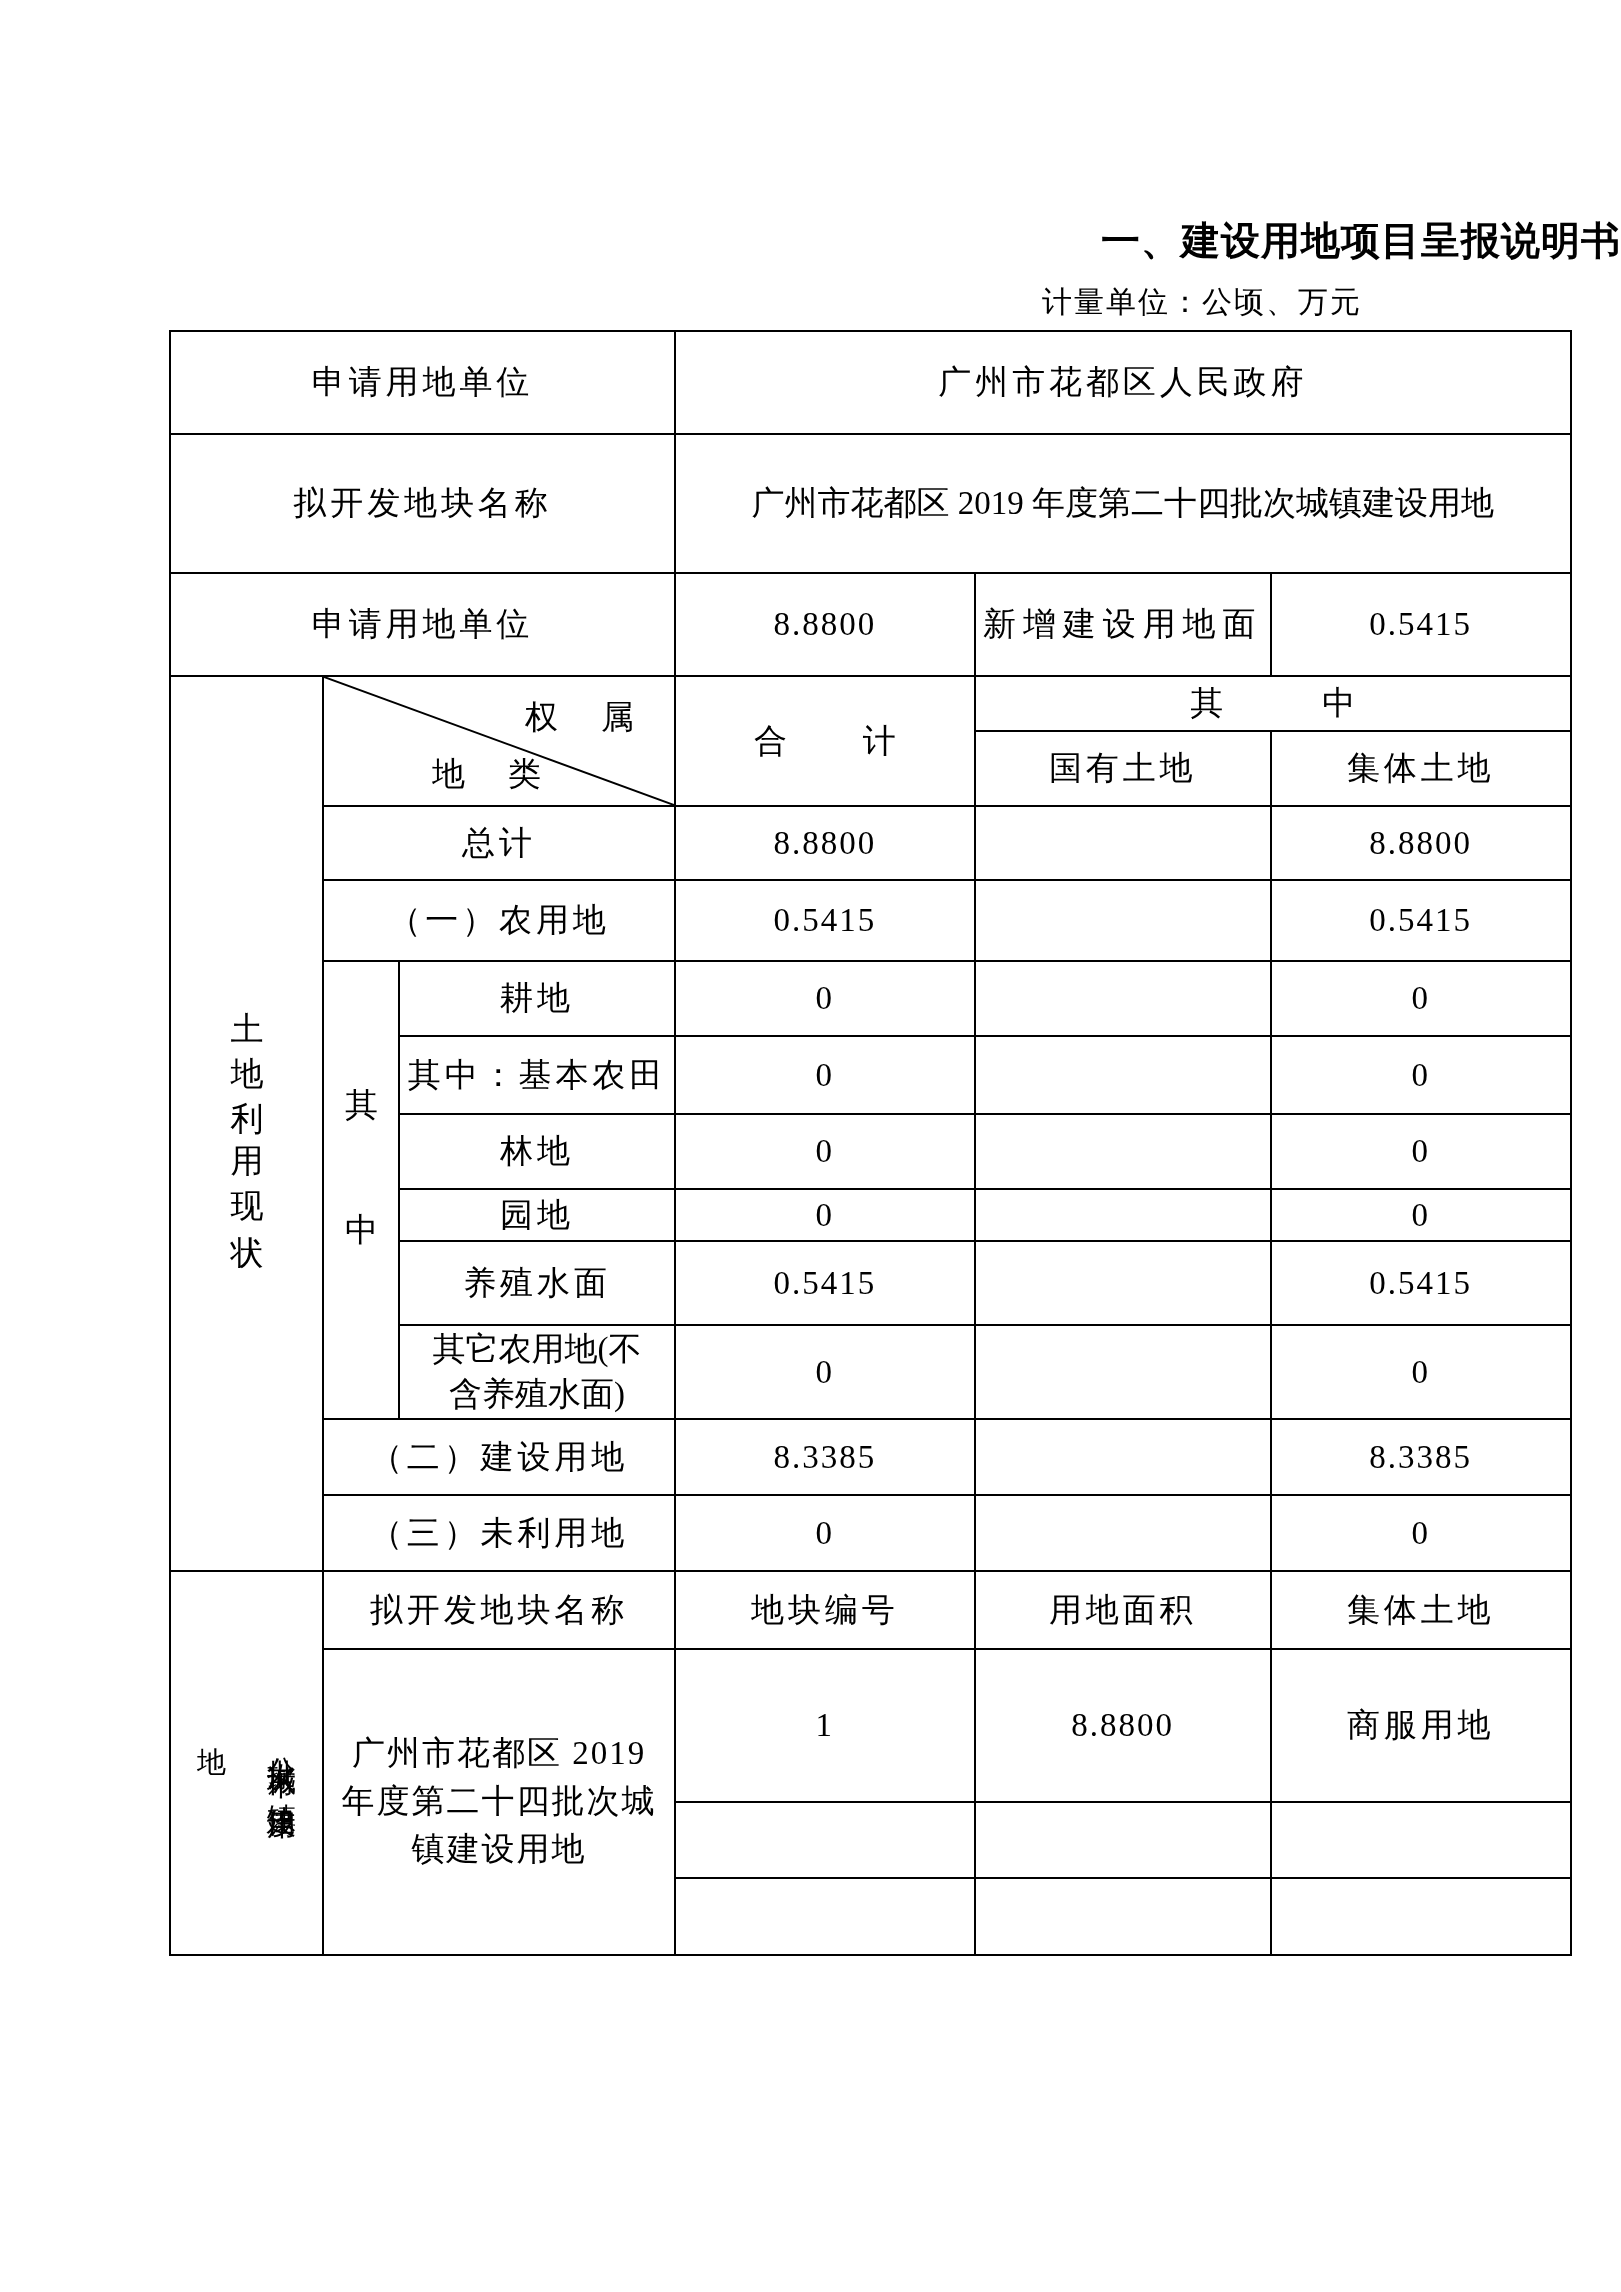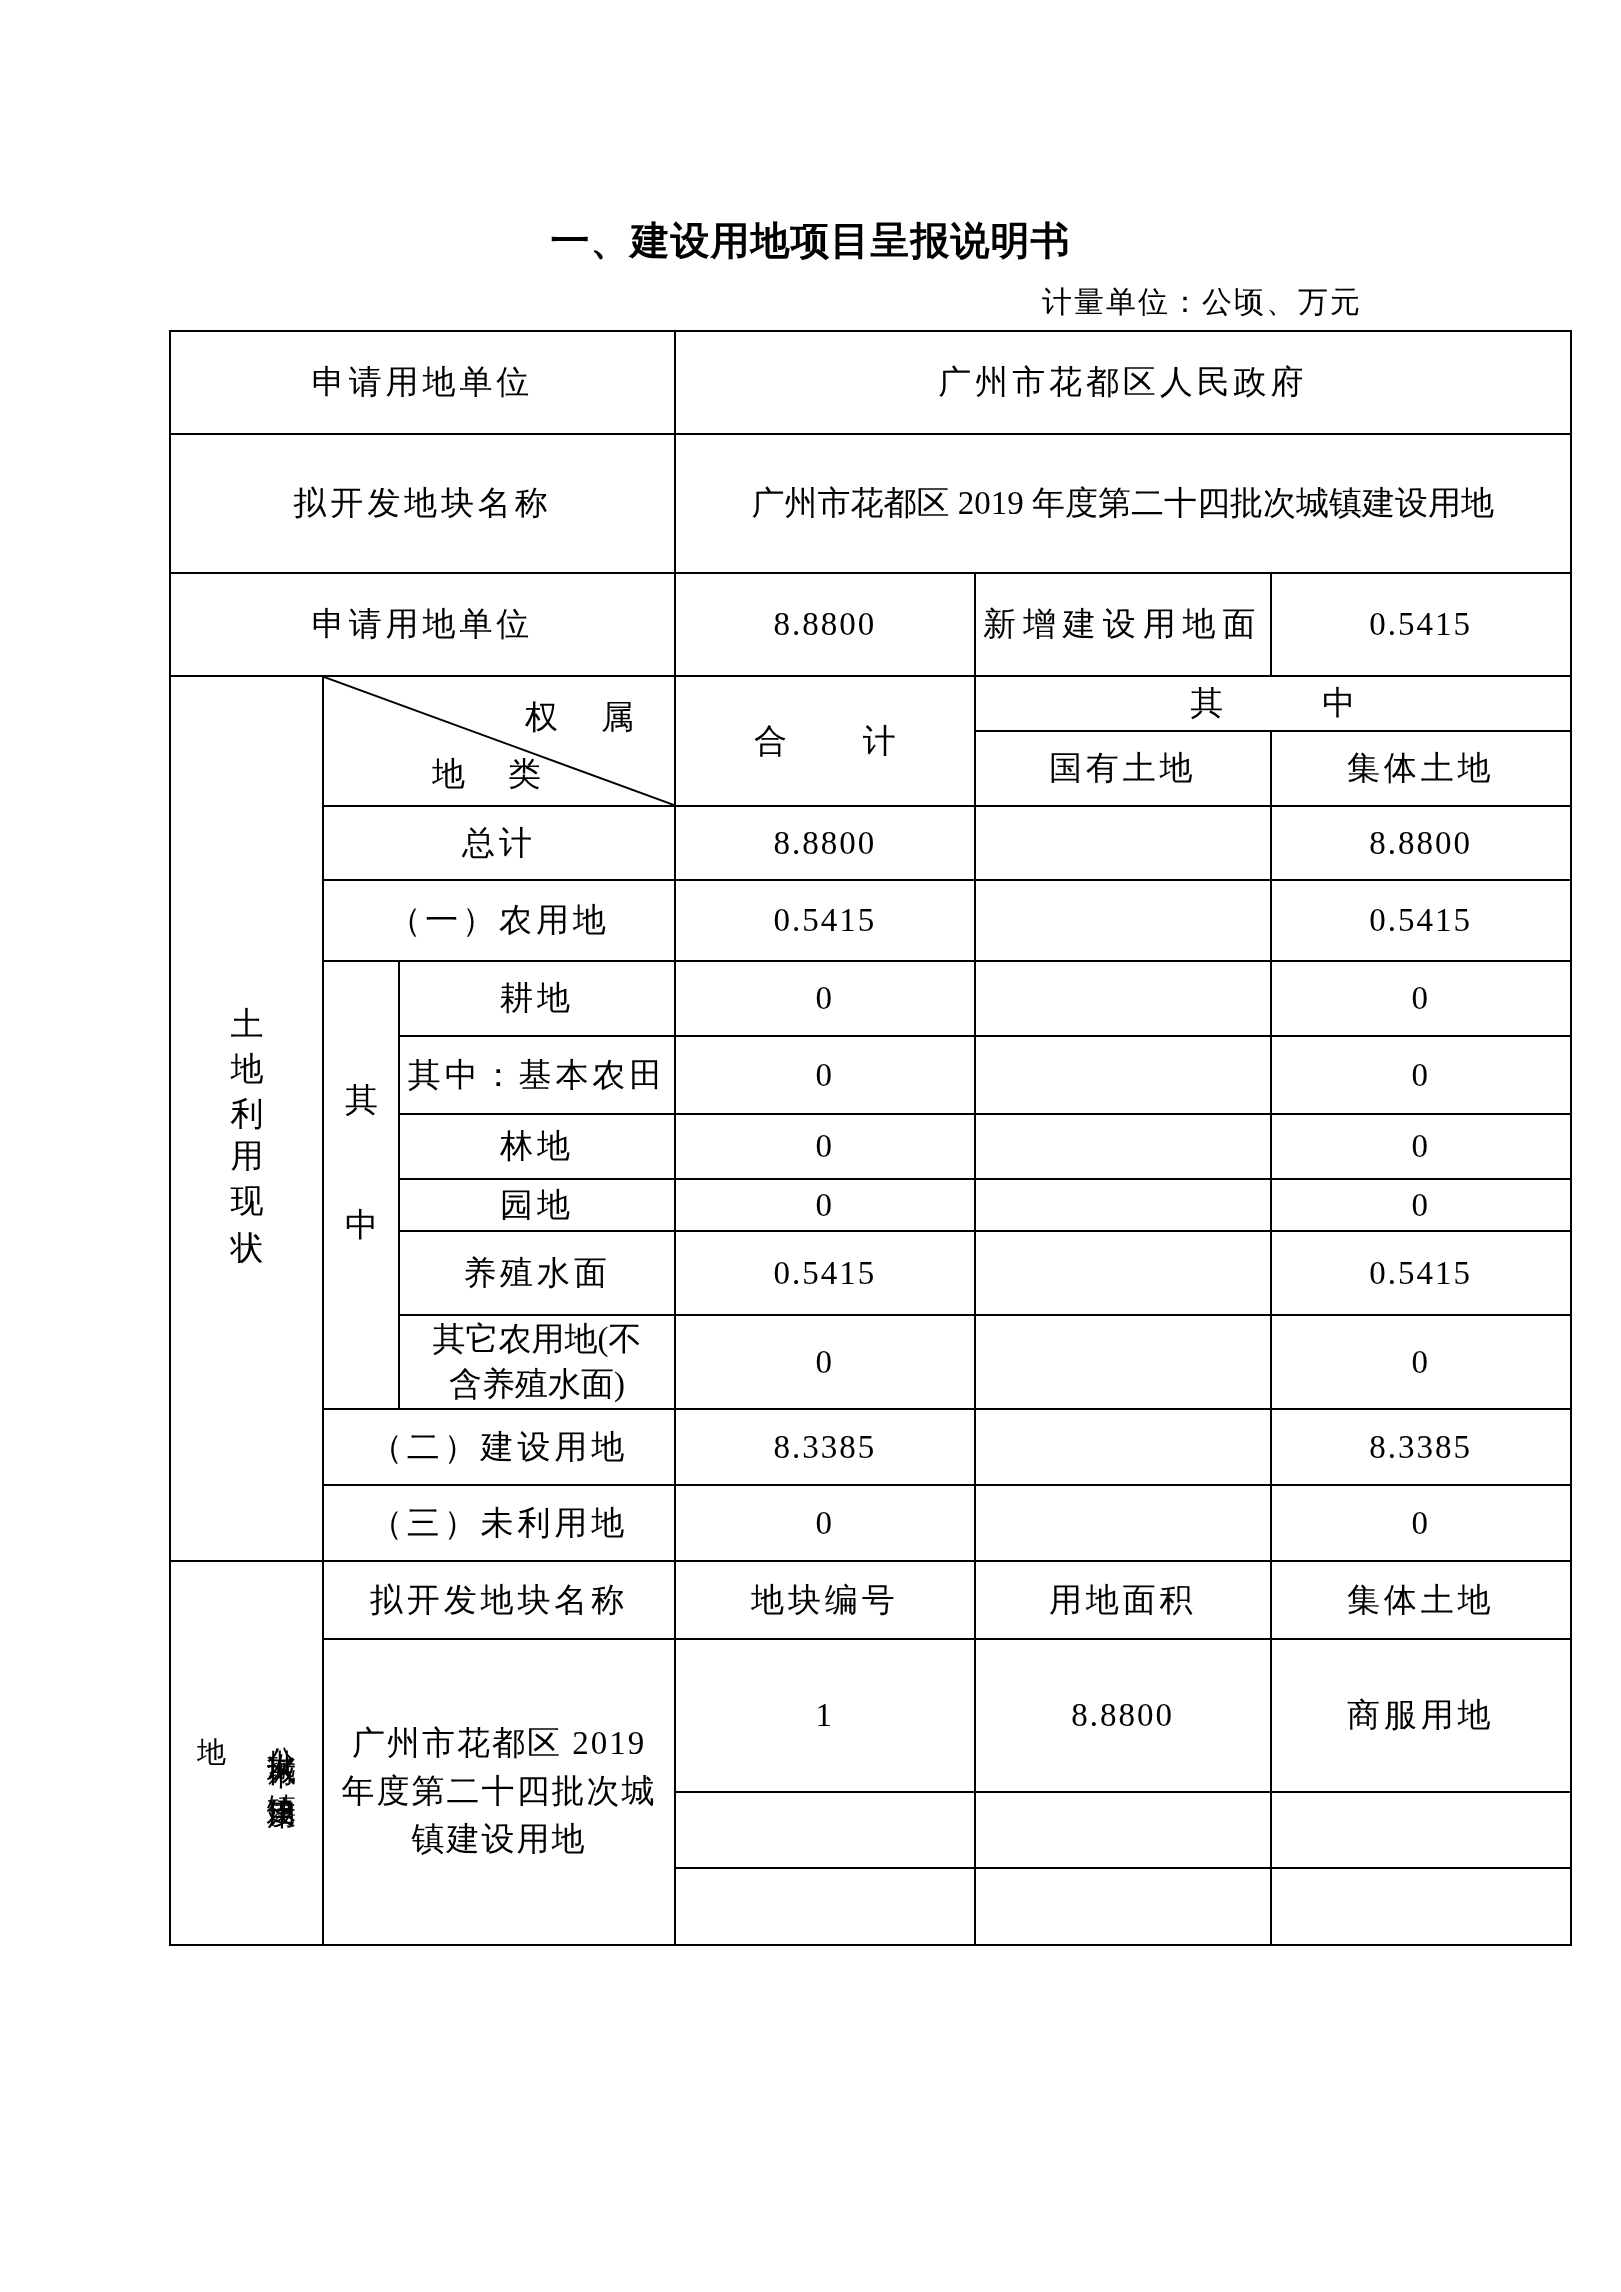--- a/index.html
+++ b/index.html
@@ -9,21 +9,21 @@
     margin:0 auto;
     background:#ffffff;
     color:#000;
     font-family:"Liberation Serif","DejaVu Serif",serif;
     overflow:hidden;
   }
   .doc-title {
     position:absolute;
     top:214px; left:0; width:100%;
     margin:0;
-    text-align:center;
+    text-align:right;
     font-family:"Liberation Sans","DejaVu Sans",sans-serif;
     font-weight:bold;
     font-size:39px;
     letter-spacing:1px;
   }
   .unit-note {
     position:absolute;
     top:282px; right:259px;
     font-size:30px;
     letter-spacing:2px;
@@ -39,21 +39,21 @@
     font-size:33px;
     text-align:center;
     vertical-align:middle;
     padding:0 2px;
     overflow:hidden;
   }
   
   tr.r1{height:103px} tr.r2{height:139px} tr.r3{height:103px}
   tr.r4{height:55px}  tr.r5{height:75px}  tr.r6{height:74px}
   tr.r7{height:81px}  tr.r8{height:75px}  tr.r9{height:78px}
-  tr.r10{height:65px} tr.r11{height:52px} tr.r12{height:84px}
+  tr.r10{height:75px} tr.r11{height:52px} tr.r12{height:84px}
   tr.r13{height:94px} tr.r14{height:76px} tr.r15{height:76px}
   tr.r16{height:78px} tr.r17{height:153px} tr.r18{height:76px}
   tr.r19{height:77px}
 
   .ls-sm  { letter-spacing:3.9px; }
   .ls-md  { letter-spacing:6.9px; }
   .num    { letter-spacing:2px; }
   .sp-wide  { letter-spacing:2.3em; text-indent:2.3em; white-space:nowrap; }
   .sp-xwide { letter-spacing:3em;   text-indent:3em;   white-space:nowrap; }
   .nowrap { white-space:nowrap; }

